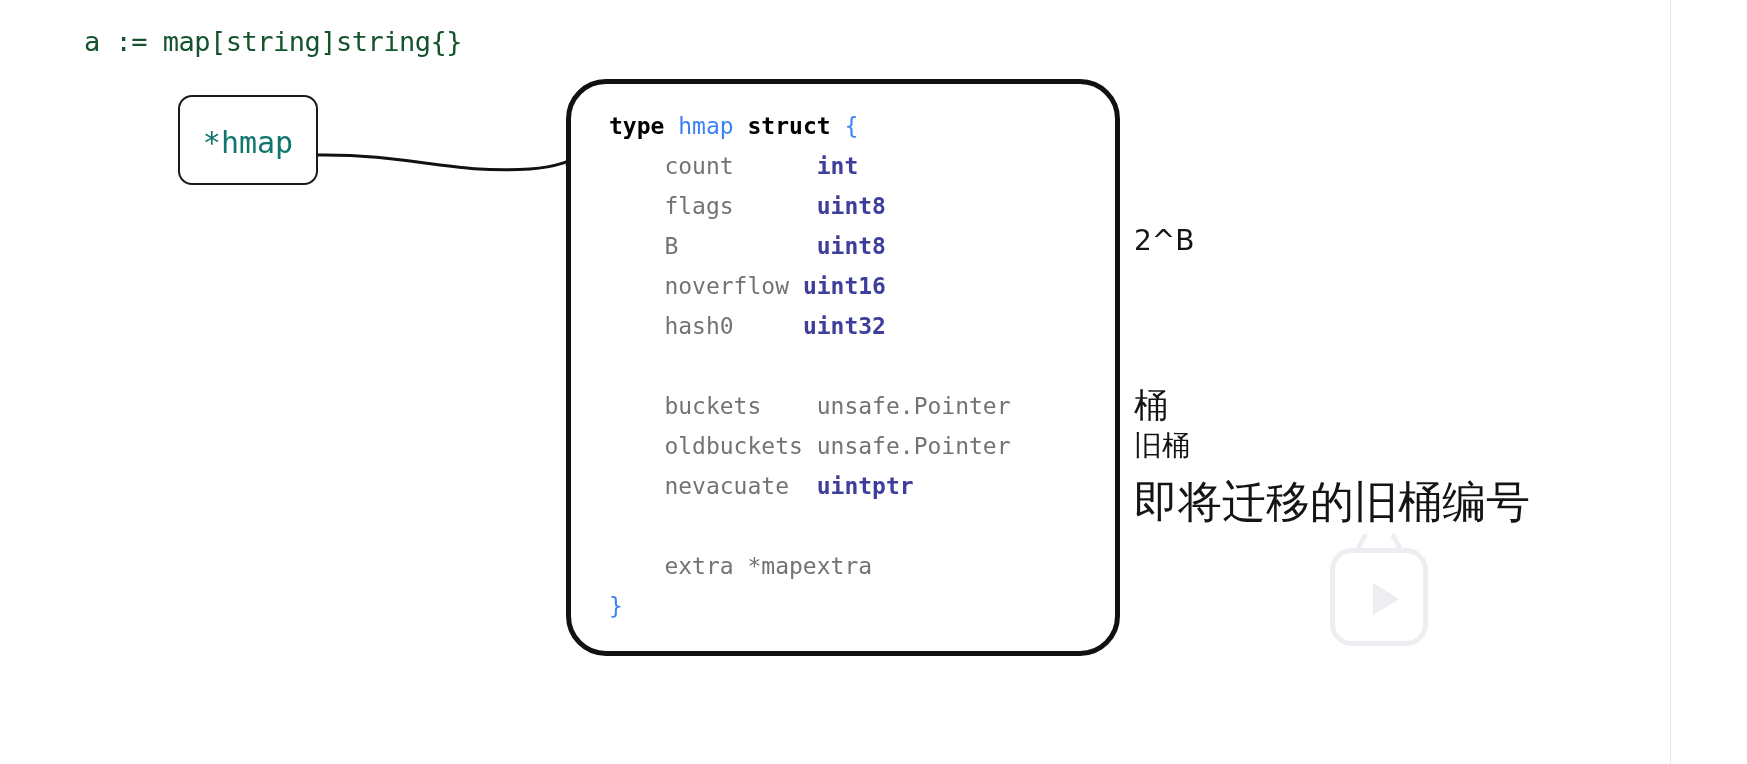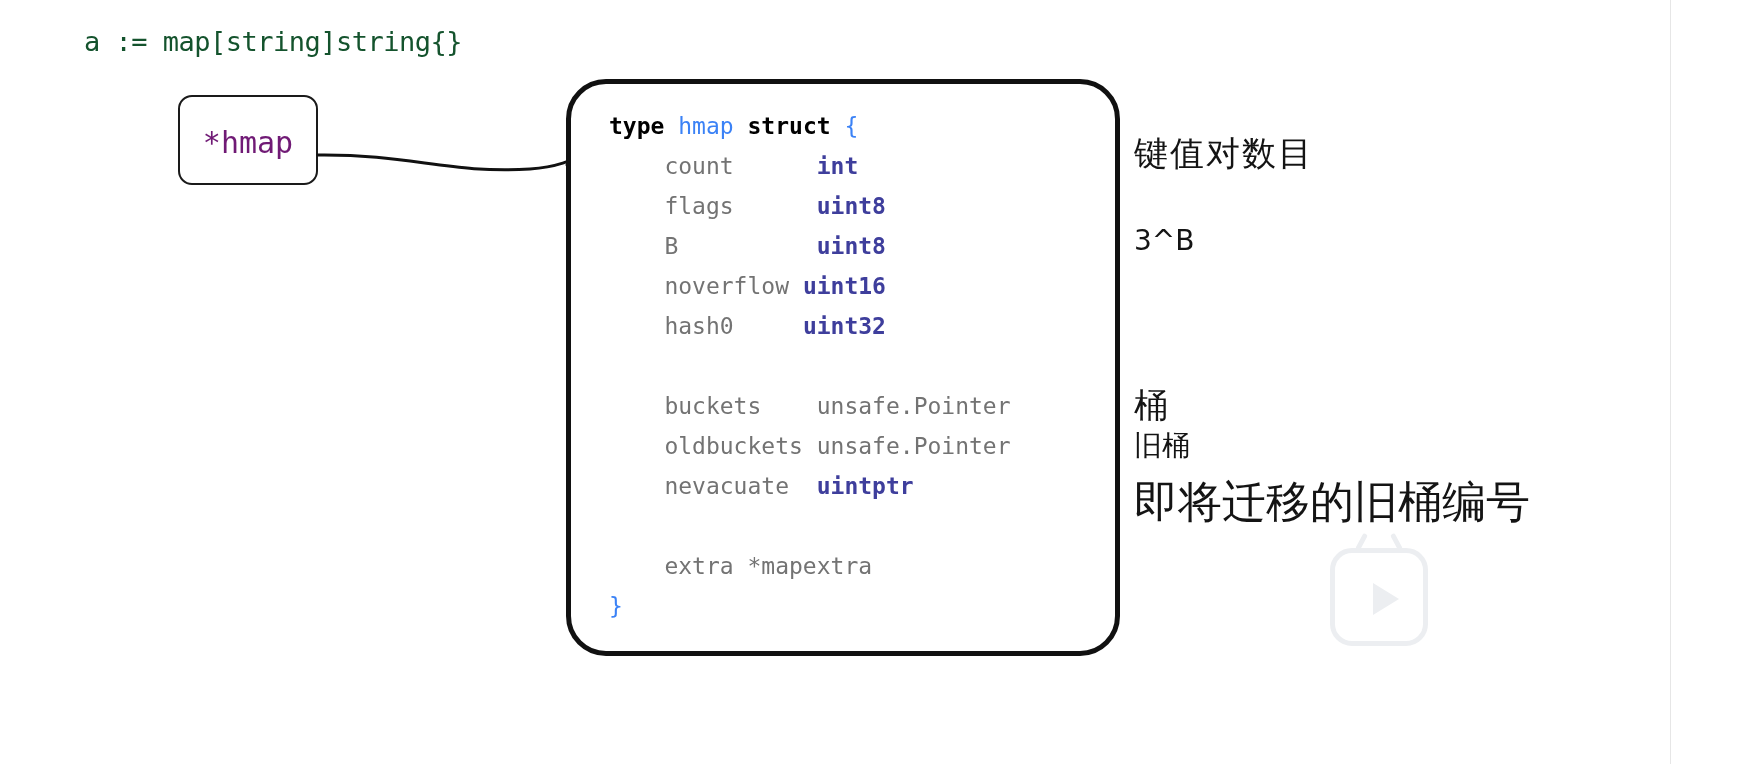--- a/index.html
+++ b/index.html
@@ -51,21 +51,21 @@
     background: #ffffff;
     box-sizing: border-box;
   }
   #hmap-label {
     position: absolute;
     left: 0; right: 0;
     top: 28px;
     text-align: center;
     font-family: "DejaVu Sans Mono", monospace;
     font-size: 30px;
-    color: #701a75;
+    color: #0f766e;
     white-space: pre;
   }
 
   
   #connector {
     position: absolute;
     left: 300px;
     top: 110px;
     width: 320px;
     height: 90px;
@@ -185,22 +185,21 @@
       <svg width="320" height="90" viewBox="0 0 320 90">
         <path d="M 18 45 C 110 44, 150 64, 230 59 C 258 57, 272 50, 282 45" stroke="#111111" stroke-width="3" fill="none" stroke-linecap="round"></path>
         <path d="M 268 34 L 285 45 L 267 55" stroke="#111111" stroke-width="3" fill="none" stroke-linecap="round" stroke-linejoin="round"></path>
       </svg>
     </div>
 
     <div id="struct-box"></div>
 
     <div id="code"><span class="ln"><span class="kw">type </span><span class="pln">hmap </span><span class="kw">struct</span><span class="pln"> {</span></span><span class="ln"><span class="nm">    count      </span><span class="typ">int</span></span><span class="ln"><span class="nm">    flags      </span><span class="typ">uint8</span></span><span class="ln"><span class="nm">    B          </span><span class="typ">uint8</span></span><span class="ln"><span class="nm">    noverflow </span><span class="typ">uint16</span></span><span class="ln"><span class="nm">    hash0     </span><span class="typ">uint32</span></span><span class="ln blank">&nbsp;</span><span class="ln"><span class="nm">    buckets    unsafe.Pointer</span></span><span class="ln"><span class="nm">    oldbuckets unsafe.Pointer</span></span><span class="ln"><span class="nm">    nevacuate  </span><span class="typ">uintptr</span></span><span class="ln blank">&nbsp;</span><span class="ln"><span class="nm">    extra *mapextra</span></span><span class="ln"><span class="pln">}</span></span></div>
 
-    <div class="annot" id="annot-count">键值对数目</div>
-    <div class="annot" id="annot-b">3^B</div>
+    <div class="annot" id="annot-b">2^B</div>
     <div class="annot" id="annot-buckets">桶</div>
     <div class="annot" id="annot-old">旧桶</div>
     <div class="annot" id="annot-nevac">即将迁移的旧桶编号</div>
 
     <div id="watermark">
       <span class="wm-ear l"></span>
       <span class="wm-ear r"></span>
       <span class="wm-tri"></span>
     </div>
 

